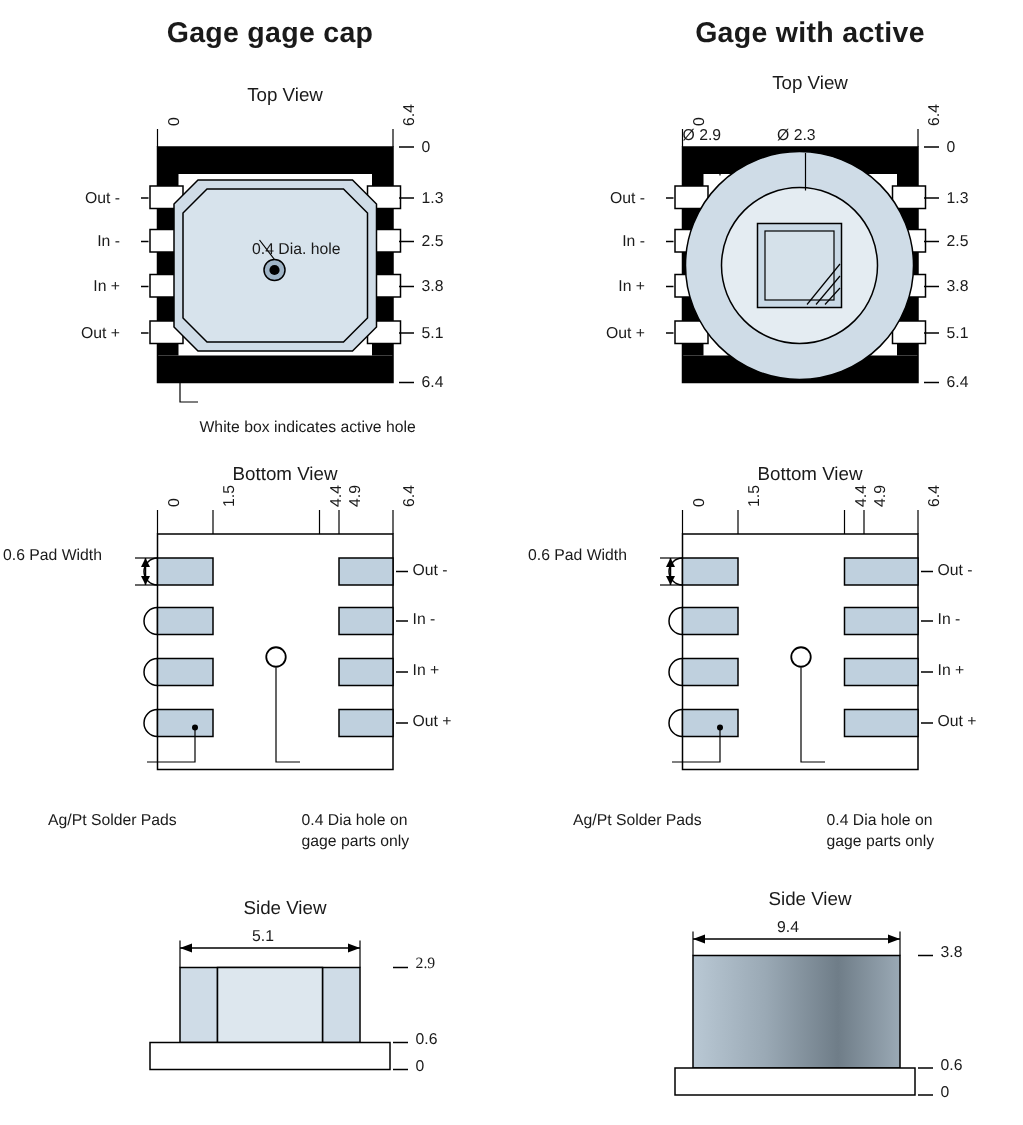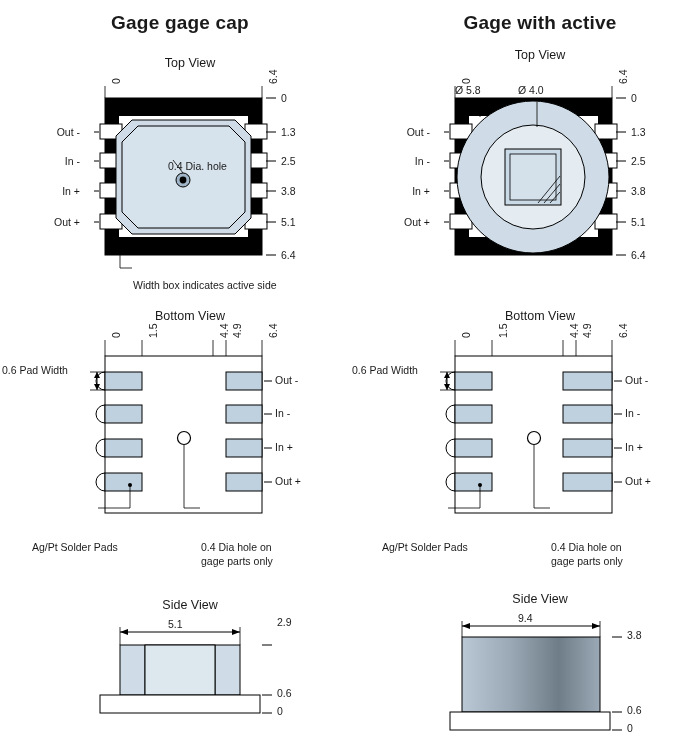--- a/index.html
+++ b/index.html
@@ -97,21 +97,21 @@
 <div class="panel lbl" style="left:281px;top:185px;">3.8</div>
 <div class="panel lbl" style="left:281px;top:216px;">5.1</div>
 <div class="panel lbl" style="left:281px;top:249px;">6.4</div>
 
 <div class="panel lbl-r" style="left:32px;top:126px;width:48px;">Out -</div>
 <div class="panel lbl-r" style="left:32px;top:155px;width:48px;">In -</div>
 <div class="panel lbl-r" style="left:32px;top:185px;width:48px;">In +</div>
 <div class="panel lbl-r" style="left:32px;top:216px;width:48px;">Out +</div>
 
 <div class="panel note" style="left:168px;top:160px;">0.4 Dia. hole</div>
-<div class="panel note" style="left:133px;top:279px;">Width box indicates active side</div>
+<div class="panel note" style="left:133px;top:279px;">White box indicates active hole</div>
 
 <div class="panel vtitle" style="left:110px;top:309px;width:160px;">Bottom View</div>
 
 <div class="panel" style="left:90px;top:326px;">
   <svg width="250" height="200" viewBox="0 0 250 200">
 
     <line class="lnt" x1="15" y1="14" x2="15" y2="30"></line>
     <line class="lnt" x1="52" y1="14" x2="52" y2="30"></line>
     <line class="lnt" x1="123" y1="14" x2="123" y2="30"></line>
     <line class="lnt" x1="136" y1="14" x2="136" y2="30"></line>
@@ -187,21 +187,21 @@
     <rect class="body-fill" x="55" y="30" width="70" height="50" style="fill:#dde7ee;"></rect>
 
     <rect class="wht" x="10" y="80" width="160" height="18"></rect>
 
     <line class="tick" x1="172" y1="30" x2="182" y2="30"></line>
     <line class="tick" x1="172" y1="80" x2="182" y2="80"></line>
     <line class="tick" x1="172" y1="98" x2="182" y2="98"></line>
   </svg>
 </div>
 <div class="panel lbl" style="left:168px;top:618px;">5.1</div>
-<div class="panel lbl" style="left:277px;top:616px;">2.9</div>
+<div class="panel lbl" style="left:277px;top:637px;font-family:Liberation Serif, serif;">2.9</div>
 <div class="panel lbl" style="left:277px;top:687px;">0.6</div>
 <div class="panel lbl" style="left:277px;top:705px;">0</div>
 
 <div class="panel vtitle" style="left:460px;top:48px;width:160px;">Top View</div>
 
 <div class="panel" style="left:440px;top:72px;">
   <svg width="240" height="215" viewBox="0 0 240 215">
     <line class="lnt" x1="15" y1="14" x2="15" y2="26"></line>
     <line class="lnt" x1="172" y1="14" x2="172" y2="26"></line>
 
@@ -255,22 +255,22 @@
 <div class="panel lbl" style="left:631px;top:155px;">2.5</div>
 <div class="panel lbl" style="left:631px;top:185px;">3.8</div>
 <div class="panel lbl" style="left:631px;top:216px;">5.1</div>
 <div class="panel lbl" style="left:631px;top:249px;">6.4</div>
 
 <div class="panel lbl-r" style="left:382px;top:126px;width:48px;">Out -</div>
 <div class="panel lbl-r" style="left:382px;top:155px;width:48px;">In -</div>
 <div class="panel lbl-r" style="left:382px;top:185px;width:48px;">In +</div>
 <div class="panel lbl-r" style="left:382px;top:216px;width:48px;">Out +</div>
 
-<div class="panel note" style="left:455px;top:84px;">Ø 5.8</div>
-<div class="panel note" style="left:518px;top:84px;">Ø 4.0</div>
+<div class="panel note" style="left:455px;top:84px;">Ø 2.9</div>
+<div class="panel note" style="left:518px;top:84px;">Ø 2.3</div>
 
 <div class="panel vtitle" style="left:460px;top:309px;width:160px;">Bottom View</div>
 
 <div class="panel" style="left:440px;top:326px;">
   <svg width="250" height="200" viewBox="0 0 250 200">
     <line class="lnt" x1="15" y1="14" x2="15" y2="30"></line>
     <line class="lnt" x1="52" y1="14" x2="52" y2="30"></line>
     <line class="lnt" x1="123" y1="14" x2="123" y2="30"></line>
     <line class="lnt" x1="136" y1="14" x2="136" y2="30"></line>
     <line class="lnt" x1="172" y1="14" x2="172" y2="30"></line>

